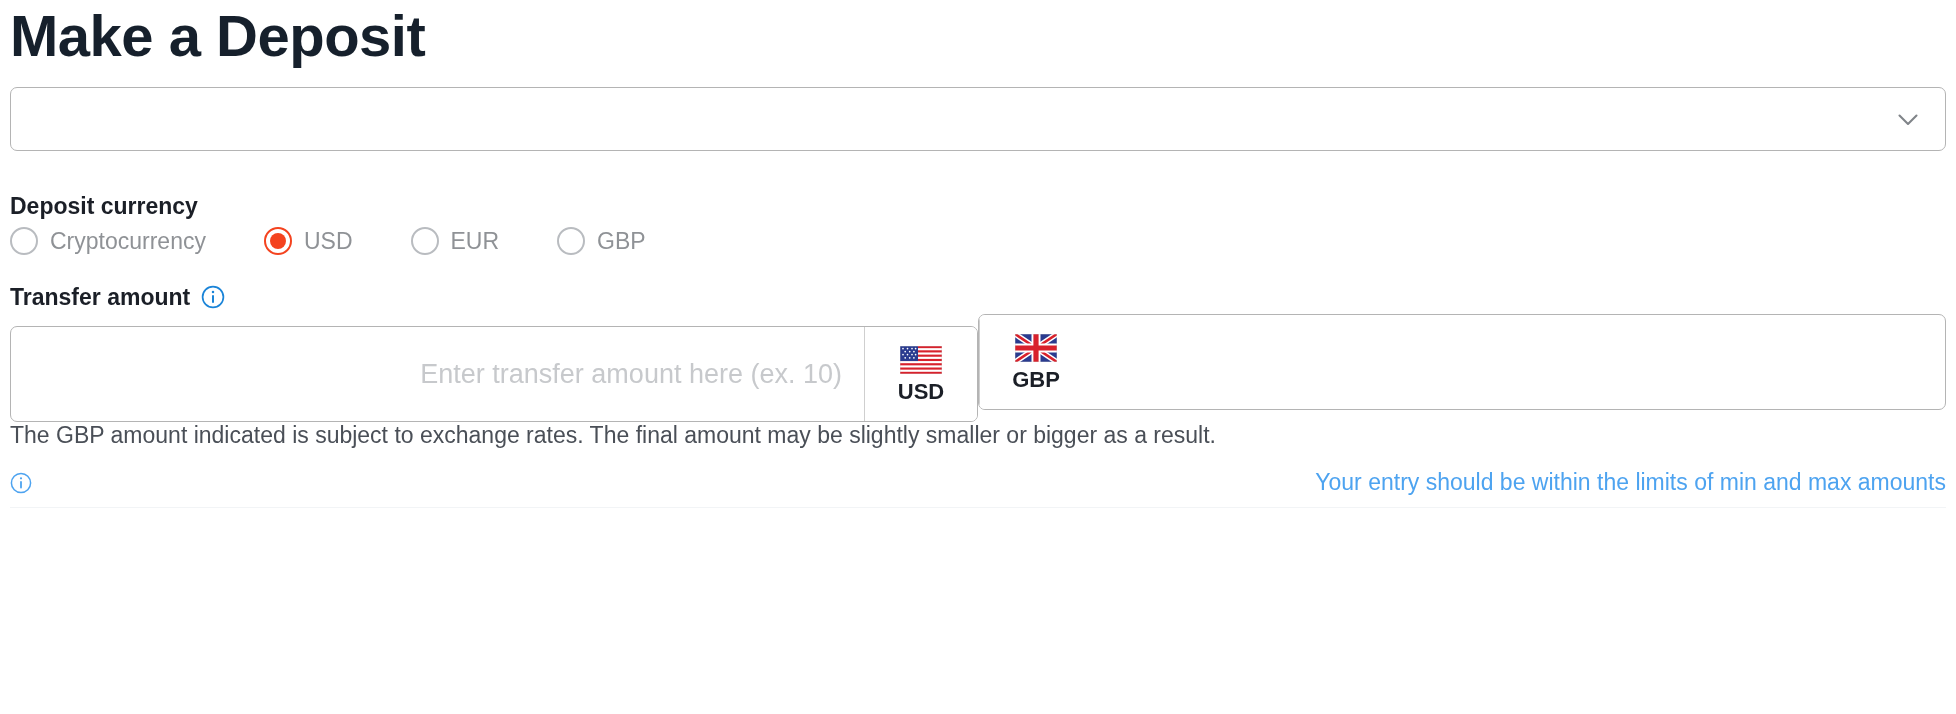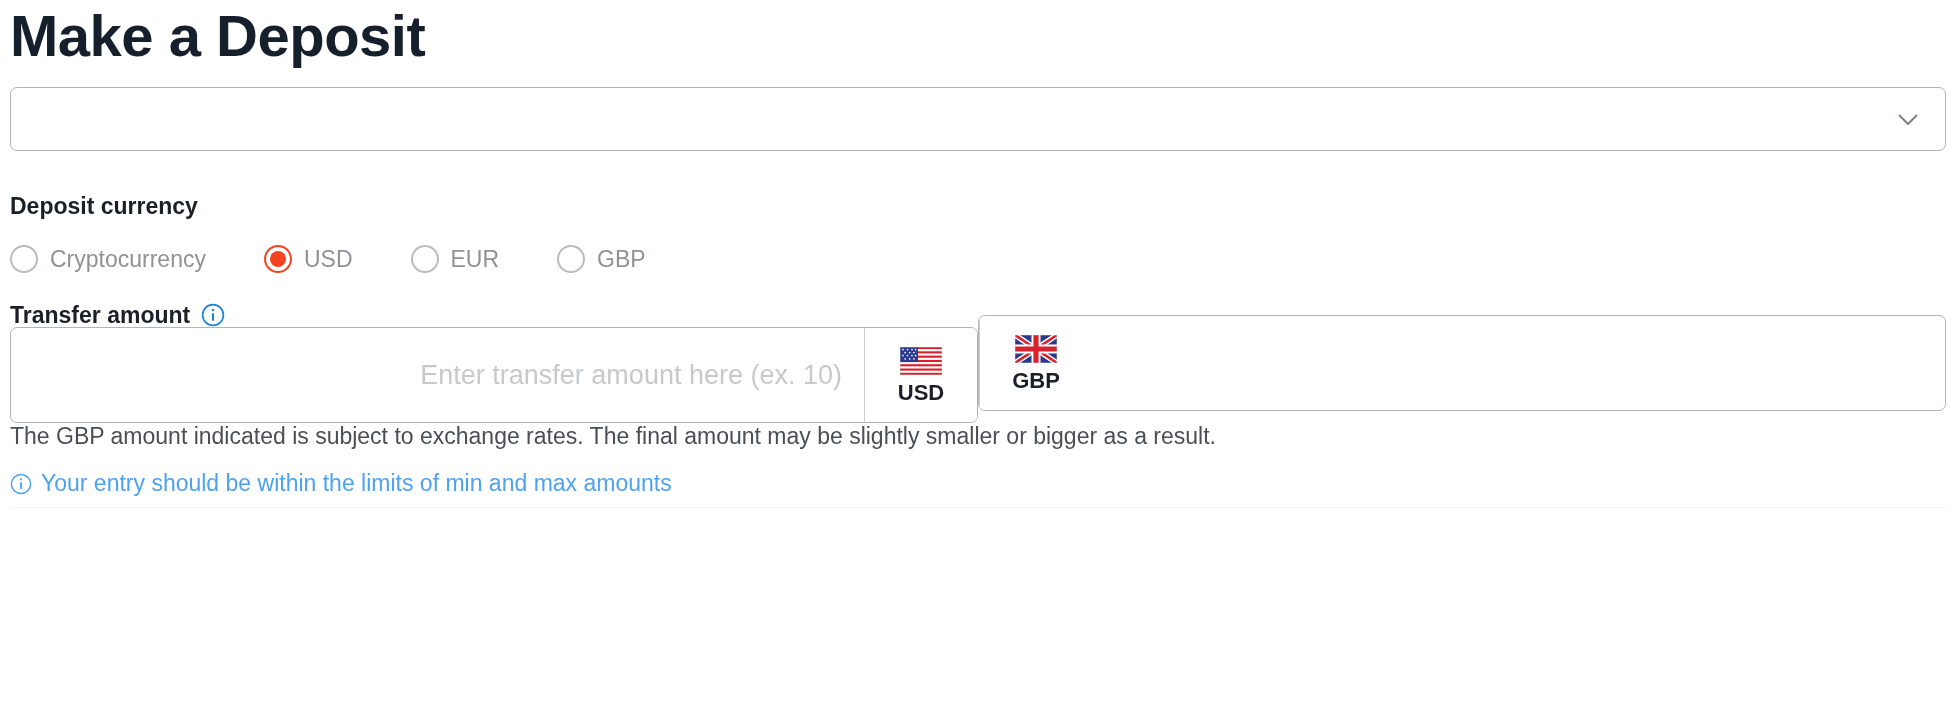--- a/index.html
+++ b/index.html
@@ -84,21 +84,21 @@
   
   .group-title {
     margin-top: 42px;
     font-size: 23px;
     font-weight: bold;
     color: #1b1f27;
   }
   .radio-row {
     display: flex;
     align-items: center;
-    margin-top: 25px;
+    margin-top: 7px;
     gap: 0;
   }
   .radio-option {
     display: flex;
     align-items: center;
     gap: 12px;
     margin-right: 58px;
     cursor: pointer;
   }
   .radio-mark {
@@ -134,20 +134,21 @@
   
   .amounts-row {
     display: flex;
     margin-top: 30px;
     align-items: center;
   }
   .amount-col { flex: 1 1 0; min-width: 0; }
 
   .input-group {
     display: flex;
+    margin-top: 17px;
     height: 96px;
     border: 1px solid #b4b4b4;
     border-radius: 7px;
     background: #fff;
     box-sizing: border-box;
     overflow: hidden;
   }
   .amount-input {
     flex: 1 1 auto;
     min-width: 0;
@@ -196,20 +197,21 @@
     line-height: 1.2;
   }
   .hint {
     display: flex;
     align-items: center;
     gap: 9px;
     margin-top: 21px;
     font-size: 23px;
     color: #4da3f0;
     line-height: 1;
+    justify-content: space-between;
   }
   .hint-icon { width: 22px; height: 22px; flex: 0 0 22px; }
   .hint-icon svg { display: block; }
 
   .bottom-rule {
     position: absolute;
     left: 10px;
     right: 10px;
     bottom: 8px;
     height: 1px;

